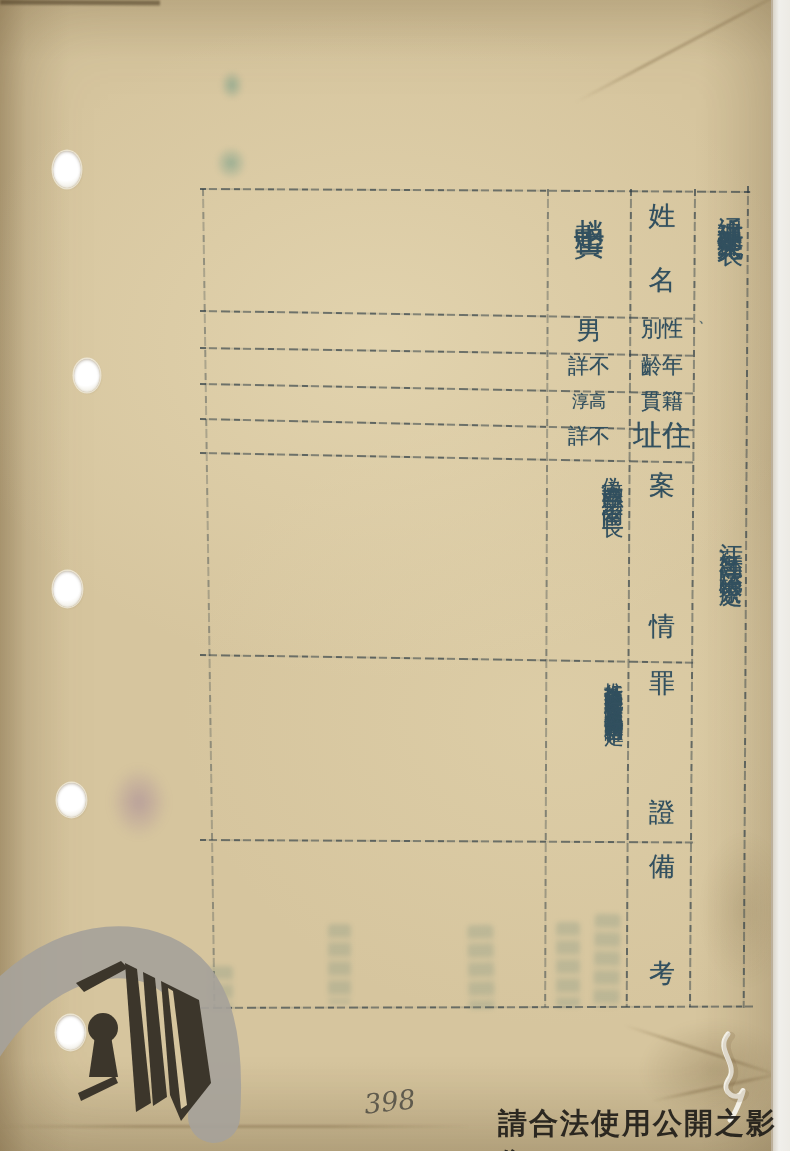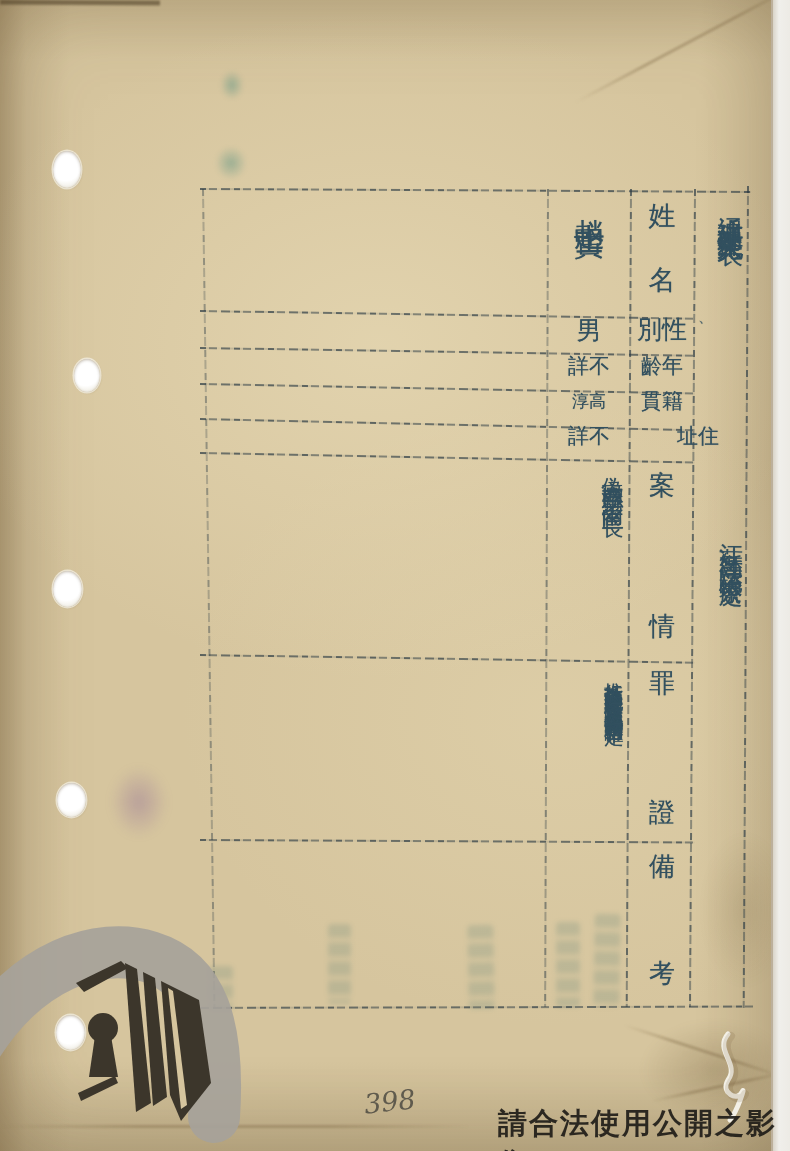--- a/index.html
+++ b/index.html
@@ -102,30 +102,30 @@
   <div class="abs vl" style="left:747px;top:186px;height:822px;transform:rotate(0.3deg);"></div>
 
   <div class="abs vtext ink" style="left:701px;top:196px;width:46px;height:270px;font-size:26px;letter-spacing:3px;transform:rotate(0.5deg);">通緝漢奸案件人犯表</div>
   <div class="abs ink" style="left:698px;top:308px;font-size:15px;opacity:0.8;">、</div>
   <div class="abs vtext ink" style="left:702px;top:524px;width:44px;height:272px;font-size:24px;letter-spacing:5px;transform:rotate(0.6deg);">江蘇高等法院檢察處</div>
 
   <div class="abs spread ink" style="left:632px;top:192px;width:60px;height:118px;font-size:27px;padding:6px 0 12px;box-sizing:border-box;">
     <span>姓</span>
     <span>名</span>
   </div>
-  <div class="abs hcell ink" style="left:632px;top:311px;width:60px;height:36px;font-size:25px;">
+  <div class="abs hcell ink" style="left:632px;top:311px;width:60px;height:36px;font-size:21px;">
     <bdo dir="rtl">性別</bdo>
   </div>
   <div class="abs hcell ink" style="left:632px;top:348px;width:60px;height:35px;font-size:21px;">
     <bdo dir="rtl">年齡</bdo>
   </div>
   <div class="abs hcell ink" style="left:632px;top:384px;width:60px;height:34px;font-size:21px;">
     <bdo dir="rtl">籍貫</bdo>
   </div>
-  <div class="abs hcell ink" style="left:668px;top:419px;width:60px;height:33px;font-size:21px;">
+  <div class="abs hcell ink" style="left:632px;top:419px;width:60px;height:33px;font-size:29px;">
     <bdo dir="rtl">住址</bdo>
   </div>
   <div class="abs spread ink" style="left:632px;top:460px;width:60px;height:194px;font-size:26px;padding:8px 0 10px;box-sizing:border-box;">
     <span>案</span>
     <span>情</span>
   </div>
   <div class="abs spread ink" style="left:632px;top:660px;width:60px;height:178px;font-size:26px;padding:6px 0 8px;box-sizing:border-box;">
     <span>罪</span>
     <span>證</span>
   </div>

